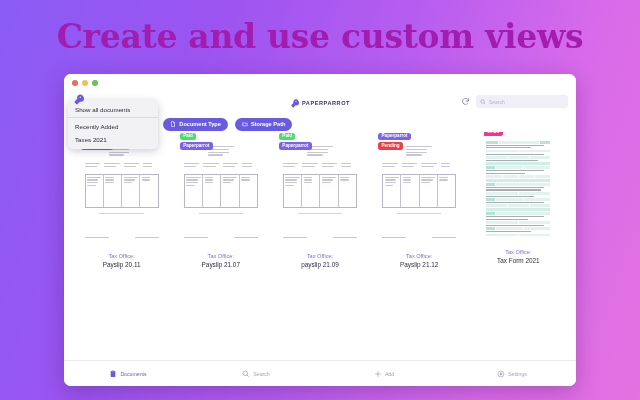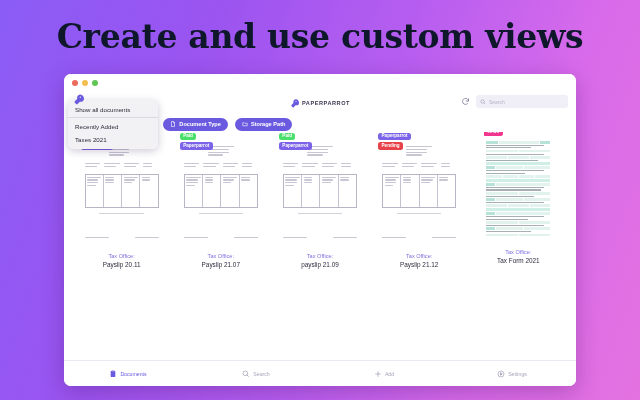--- a/index.html
+++ b/index.html
@@ -15,21 +15,21 @@
   
   .banner {
     position: absolute; top: 0; left: 0; width: 640px; height: 72px;
     display: flex; align-items: center; justify-content: center;
   }
   .banner-title {
     font-family: "DejaVu Serif", serif;
     font-weight: bold;
     font-size: 33px;
     letter-spacing: -0.3px;
-    color: #0f172a;
+    color: #a21caf;
     white-space: nowrap;
   }
 
   
   .window {
     position: absolute; left: 64px; top: 74px;
     width: 512px; height: 312px;
     background: #ffffff;
     border-radius: 7px;
     box-shadow: 0 6px 22px rgba(60,10,90,.28);

